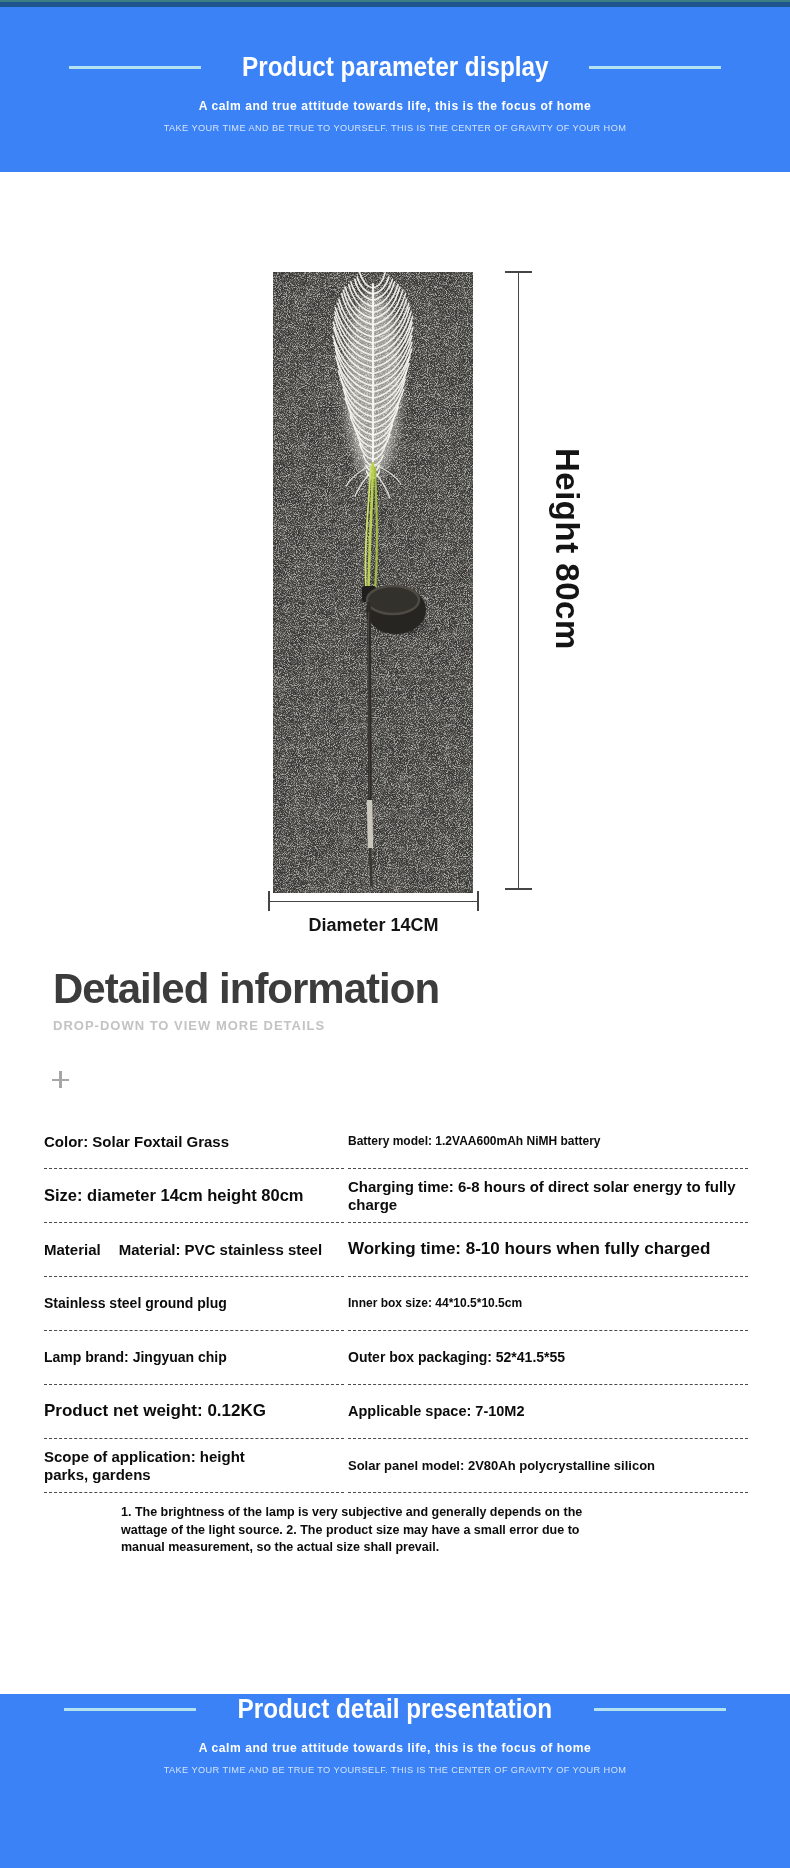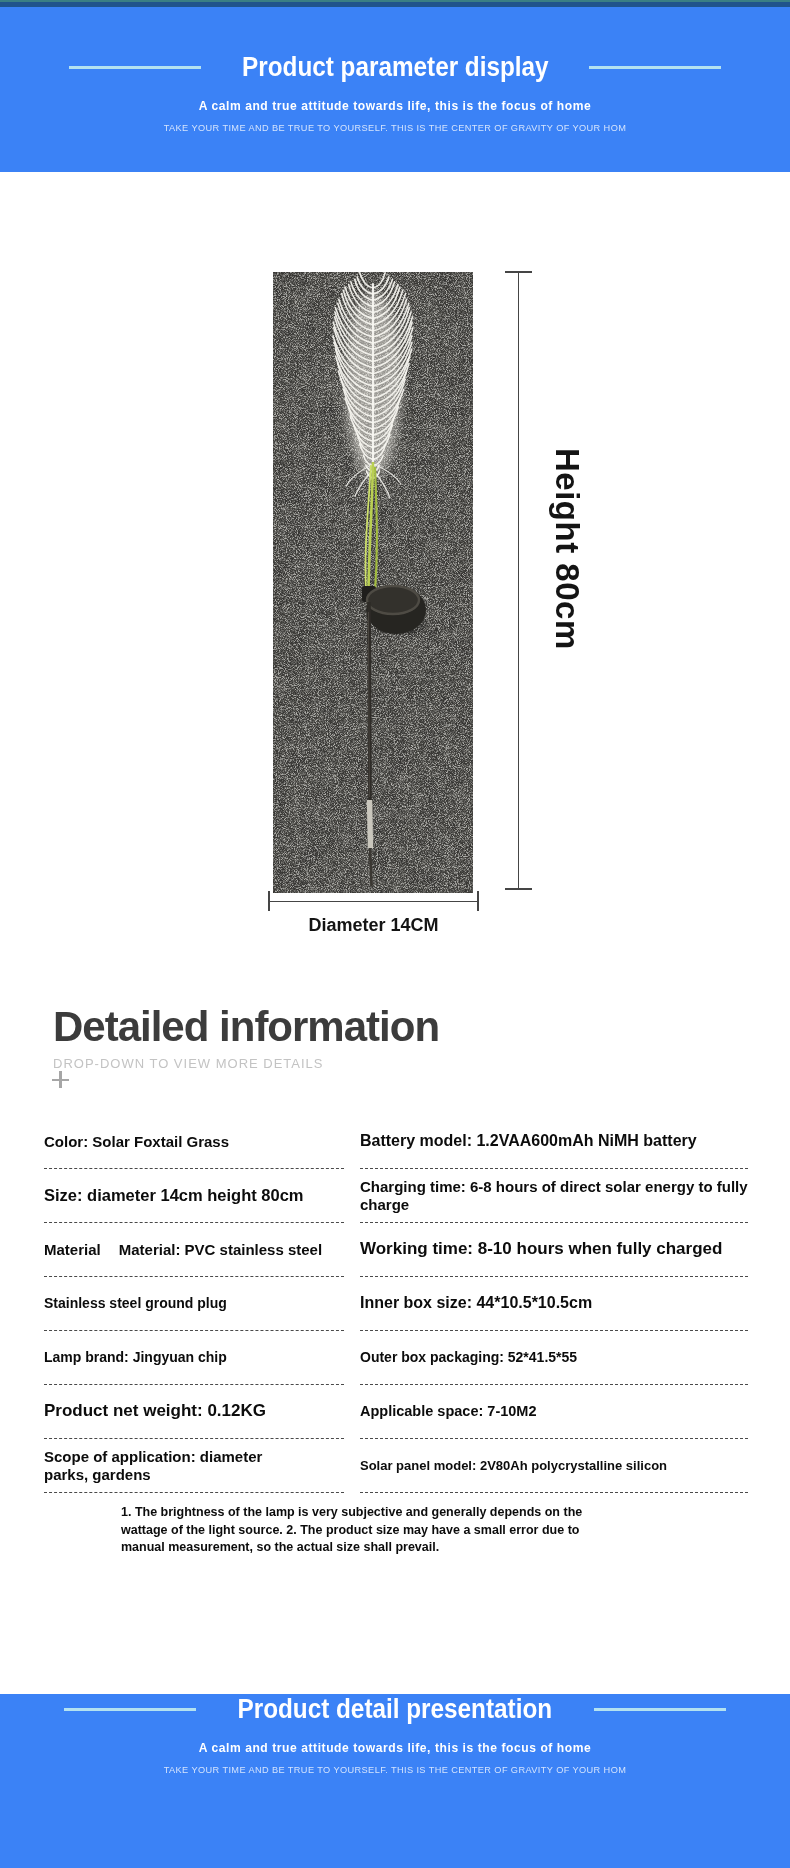--- a/index.html
+++ b/index.html
@@ -31,36 +31,36 @@
         writing-mode:vertical-rl;font-size:33px;font-weight:700;color:#141414;
         letter-spacing:.5px;display:flex;align-items:center;white-space:nowrap;}
   .hline{position:absolute;left:268px;top:901px;width:211px;height:1px;background:#454545;}
   .htick{position:absolute;width:2px;height:20px;background:#454545;top:891px;}
   .htick.t1{left:268px;}
   .htick.t2{left:477px;}
   .diameter-label{position:absolute;left:258px;top:915px;width:231px;text-align:center;
         font-size:18px;font-weight:700;color:#141414;}
 
   
-  .details-header{position:absolute;left:53px;top:1004px;}
+  .details-header{position:absolute;left:53px;top:966px;}
   .details-title{font-size:42px;font-weight:700;color:#3c3c3c;letter-spacing:-1px;line-height:1.1;}
-  .details-sub{margin-top:6px;font-size:13px;font-weight:400;color:#c3c3c3;letter-spacing:1px;}
+  .details-sub{margin-top:6px;font-size:13px;font-weight:700;color:#c3c3c3;letter-spacing:1px;}
   .plus-icon{position:absolute;left:52px;top:1071px;width:17px;height:17px;}
   .plus-icon::before{content:"";position:absolute;left:0;top:7.5px;width:17px;height:2.4px;background:#a6a6a6;}
   .plus-icon::after{content:"";position:absolute;left:7.3px;top:0;width:2.4px;height:17px;background:#a6a6a6;}
 
   
   .spec-table{position:absolute;left:44px;top:1115px;width:704px;}
-  .spec-row{display:flex;gap:16px;height:54px;}
+  .spec-row{display:flex;gap:4px;height:54px;}
   .cell{display:flex;align-items:center;border-bottom:1px dashed #4a4a4a;color:#0c0c0c;font-weight:700;}
   .cell.left{width:300px;flex:0 0 auto;}
   .cell.right{flex:1;}
   .cell .txt{display:block;line-height:1.18;}
   .fs12{font-size:15px;} .fs13{font-size:13px;} .fs14{font-size:14px;}
-  .fs14h{font-size:14.5px;} .fs15{font-size:15px;} .fs16{font-size:16px;}
+  .fs14h{font-size:14.5px;} .fs15{font-size:15px;} .fs16{font-size:12px;}
   .fs16l{font-size:16.5px;} .fs17{font-size:17px;}
   .narrow .txt{max-width:240px;}
   .mat-label{font-size:15px;font-weight:700;margin-right:18px;flex:0 0 auto;}
 
   
   .disclaimer{position:absolute;left:121px;top:1504px;width:472px;
         font-size:12.5px;font-weight:700;color:#0c0c0c;line-height:17.5px;}
 </style>
 </head>
 <body>
@@ -265,21 +265,21 @@
       <div class="cell left fs17">
         <span class="txt">Product net weight: 0.12KG</span>
         </div>
       <div class="cell right fs14h">
         <span class="txt">Applicable space: 7-10M2</span>
         </div>
     </div>
 
     <div class="spec-row">
       <div class="cell left fs12 narrow">
-        <span class="txt">Scope of application: diameter parks, gardens</span>
+        <span class="txt">Scope of application: height parks, gardens</span>
         </div>
       <div class="cell right fs13">
         <span class="txt">Solar panel model: 2V80Ah polycrystalline silicon</span>
         </div>
     </div>
 
   </div>
 
   <div class="disclaimer">1. The brightness of the lamp is very subjective and generally depends on the wattage of the light source. 2. The product size may have a small error due to manual measurement, so the actual size shall prevail.</div>
 

